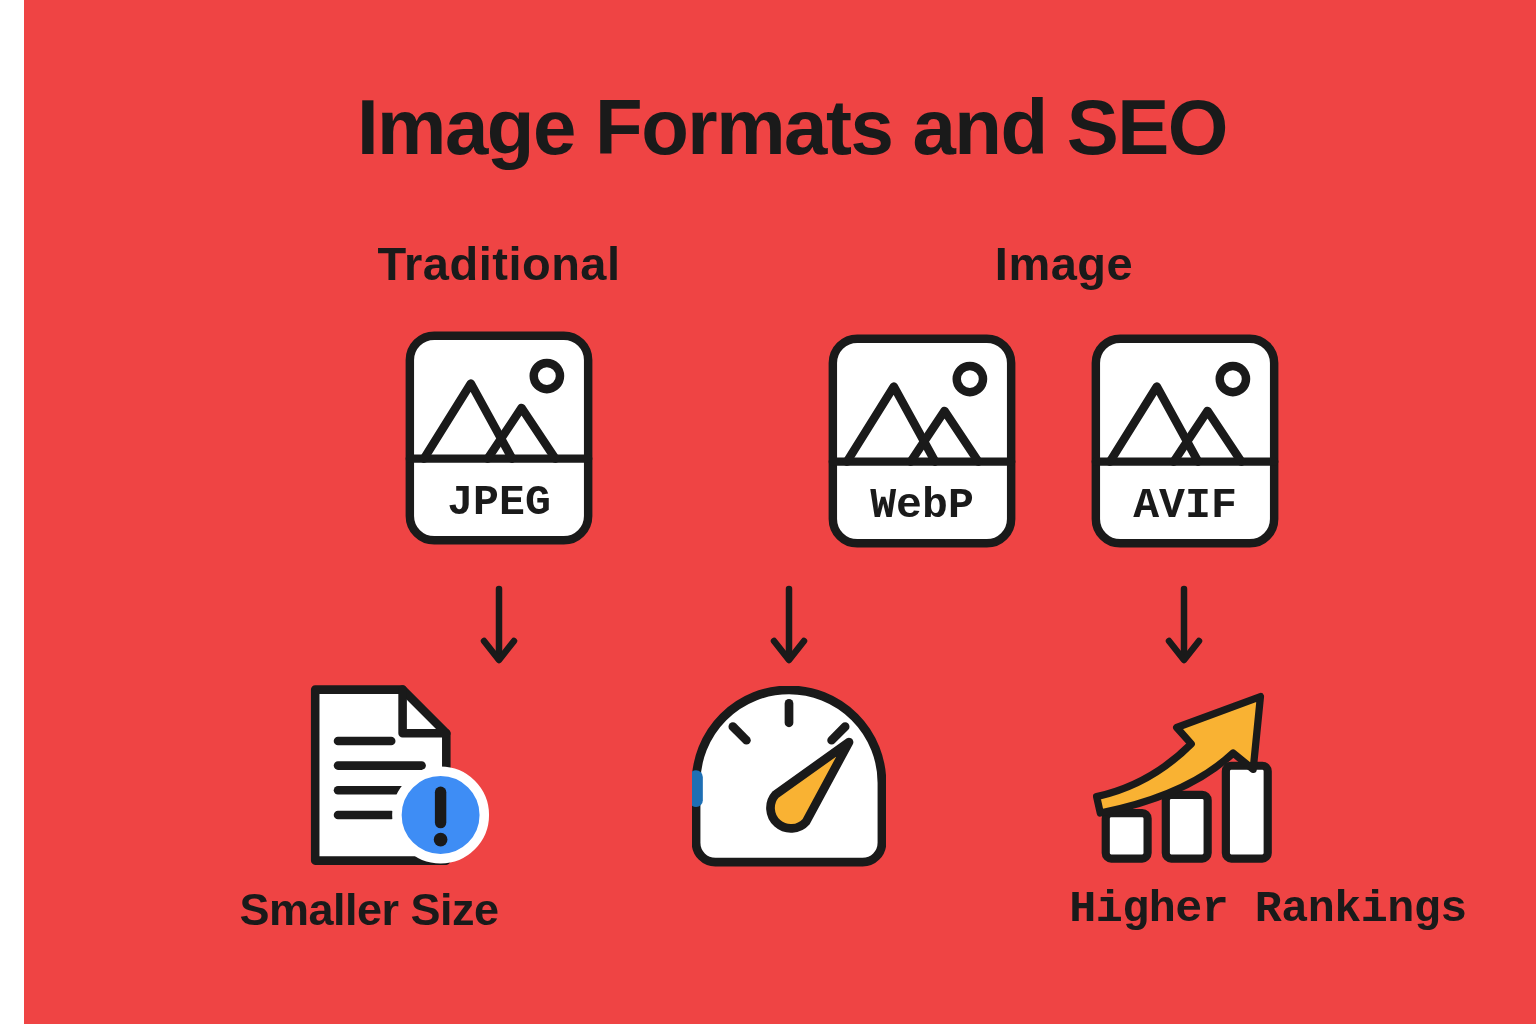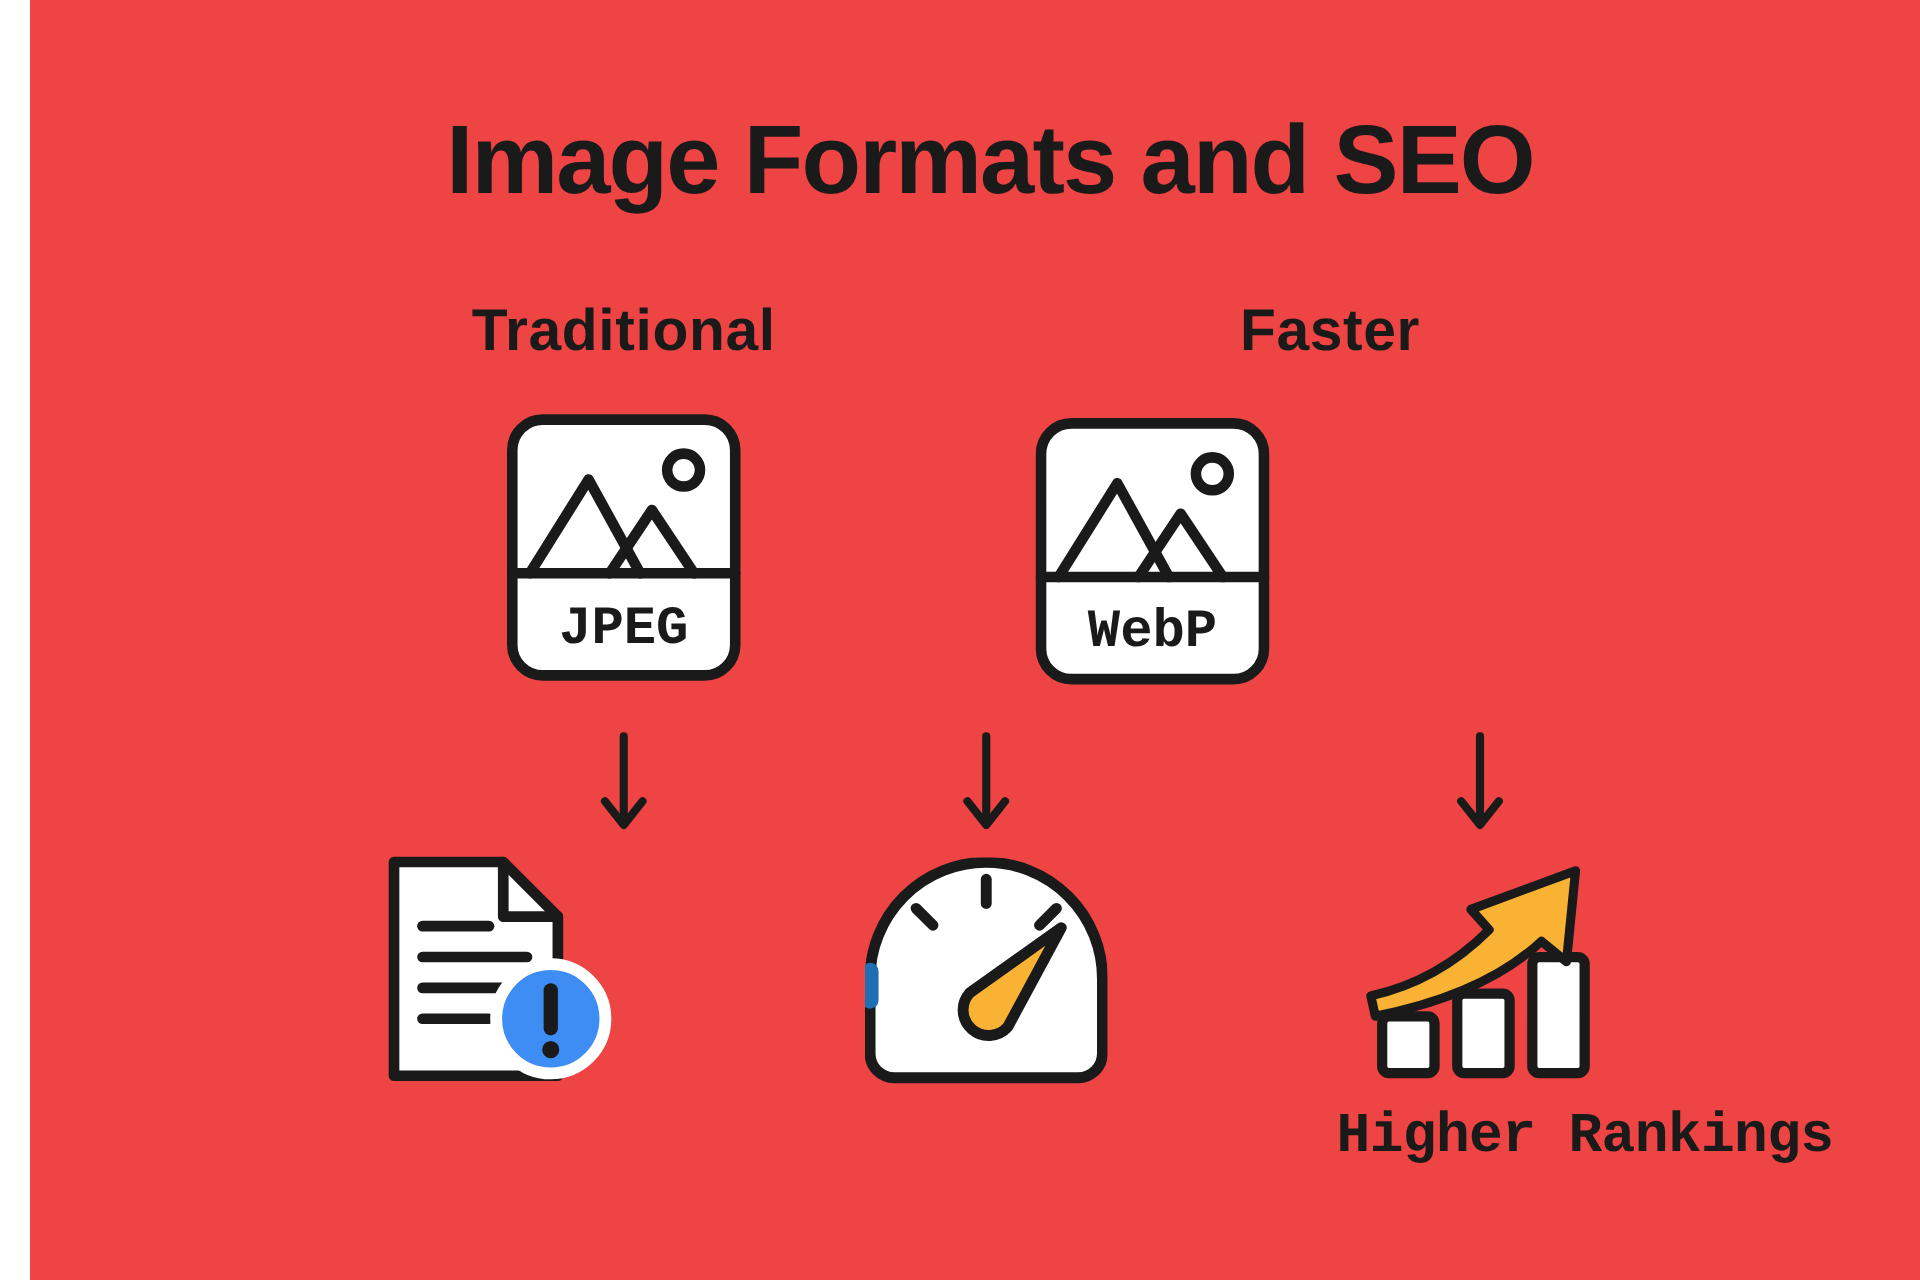--- a/index.html
+++ b/index.html
@@ -46,21 +46,21 @@
   svg { display:block; }
 </style>
 </head>
 <body>
 
 <div class="canvas">
 
   <div class="abs title center-text">Image Formats and SEO</div>
 
   <div class="abs group-label center-text" id="group-traditional">Traditional</div>
-  <div class="abs group-label center-text" id="group-modern">Faster</div>
+  <div class="abs group-label center-text" id="group-modern">Image</div>
 
   <div class="abs fmt-card" id="card-jpeg">
     <svg viewBox="0 0 100 114" width="188" height="214">
       <rect class="olf" x="2.5" y="2.5" width="95" height="109" rx="13"></rect>
       <line class="ol" x1="2.5" y1="68" x2="97.5" y2="68"></line>
       <polyline class="ol" points="10,68 35,28 57,68"></polyline>
       <polyline class="ol" points="44,68 62,41 80,68"></polyline>
       <circle class="ol" cx="75.5" cy="24" r="7"></circle>
       <text class="fmt-text" x="50" y="97.5" text-anchor="middle">JPEG</text>
     </svg>
@@ -70,20 +70,30 @@
     <svg viewBox="0 0 100 114" width="188" height="214">
       <rect class="olf" x="2.5" y="2.5" width="95" height="109" rx="13"></rect>
       <line class="ol" x1="2.5" y1="68" x2="97.5" y2="68"></line>
       <polyline class="ol" points="10,68 35,28 57,68"></polyline>
       <polyline class="ol" points="44,68 62,41 80,68"></polyline>
       <circle class="ol" cx="75.5" cy="24" r="7"></circle>
       <text class="fmt-text" x="50" y="97.5" text-anchor="middle">WebP</text>
     </svg>
   </div>
 
+  <div class="abs fmt-card" id="card-avif">
+    <svg viewBox="0 0 100 114" width="188" height="214">
+      <rect class="olf" x="2.5" y="2.5" width="95" height="109" rx="13"></rect>
+      <line class="ol" x1="2.5" y1="68" x2="97.5" y2="68"></line>
+      <polyline class="ol" points="10,68 35,28 57,68"></polyline>
+      <polyline class="ol" points="44,68 62,41 80,68"></polyline>
+      <circle class="ol" cx="75.5" cy="24" r="7"></circle>
+      <text class="fmt-text" x="50" y="97.5" text-anchor="middle">AVIF</text>
+    </svg>
+  </div>
 
   <div class="abs down-arrow" id="arrow-1">
     <svg viewBox="0 0 42 88" width="42" height="88">
       <line x1="21" y1="4" x2="21" y2="72" stroke="#1a1a1a" stroke-width="6.5" stroke-linecap="round"></line>
       <polyline points="6,56 21,75 36,56" fill="none" stroke="#1a1a1a" stroke-width="6.5" stroke-linecap="round" stroke-linejoin="round"></polyline>
     </svg>
   </div>
   <div class="abs down-arrow" id="arrow-2">
     <svg viewBox="0 0 42 88" width="42" height="88">
       <line x1="21" y1="4" x2="21" y2="72" stroke="#1a1a1a" stroke-width="6.5" stroke-linecap="round"></line>
@@ -124,15 +134,16 @@
 
   <div class="abs" id="icon-rankings">
     <svg viewBox="0 0 100 100" width="192" height="182">
       <rect class="olf" x="7" y="72" width="23" height="25" rx="3"></rect>
       <rect class="olf" x="40" y="62" width="23" height="35" rx="3"></rect>
       <rect class="olf" x="73" y="46" width="23" height="51" rx="3"></rect>
       <path d="M 2 63 C 20 59 38 50 54 34 L 46 25 L 92 8 L 88 48 L 77 39 C 60 55 34 66 4 72 Z" stroke="#1a1a1a" stroke-width="4" stroke-linejoin="round" fill="#f9b233"></path>
     </svg>
   </div>
 
+  <div class="abs outcome-label center-text" id="label-smaller">Smaller Size</div>
   <div class="abs outcome-label center-text" id="label-rankings">Higher Rankings</div>
 
 </div>
 
 </body></html>

